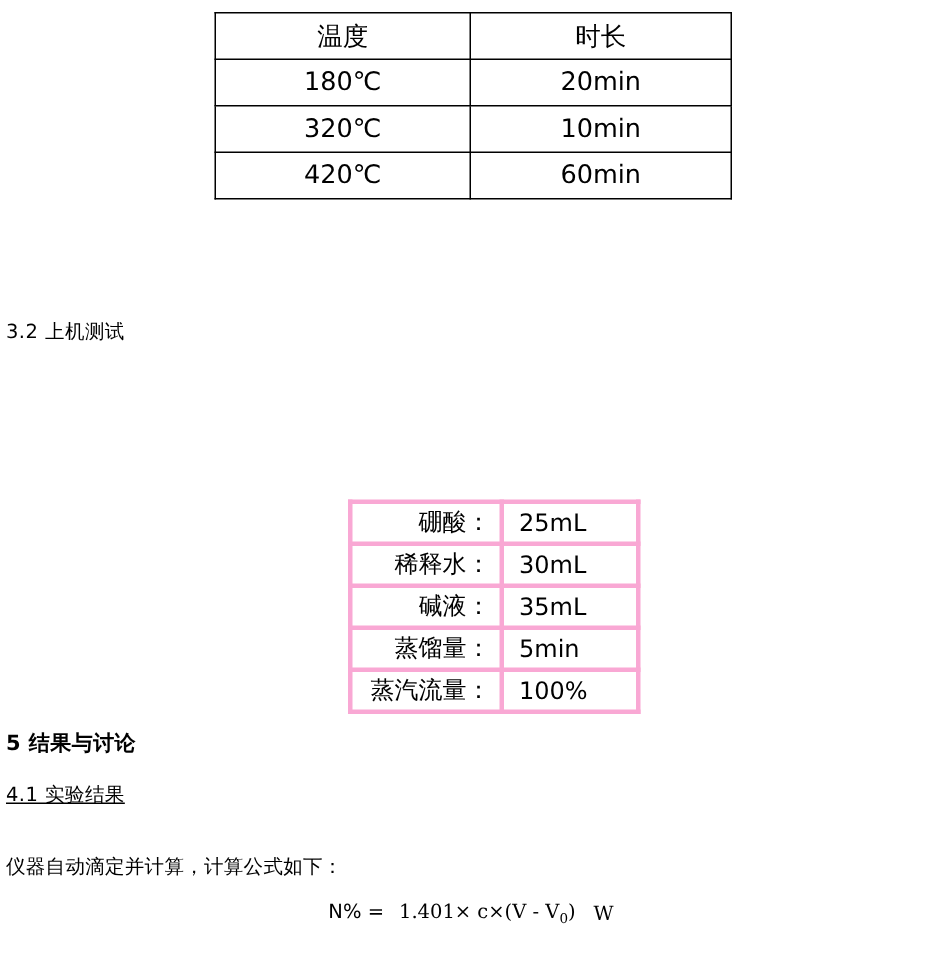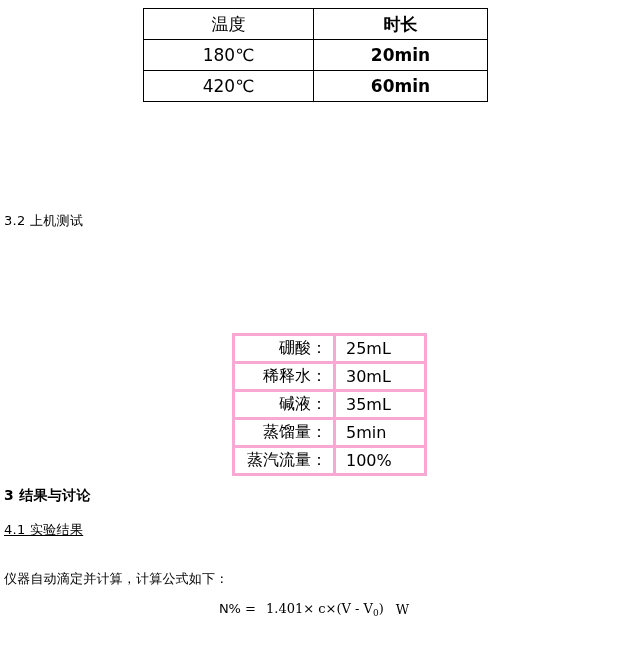--- a/index.html
+++ b/index.html
@@ -33,21 +33,21 @@
   .temp-table td {
     border: 1px solid #000000;
     text-align: center;
     vertical-align: middle;
     font-family: "DejaVu Sans", sans-serif;
     font-size: 17px;
     height: 30px;
     padding: 0;
   }
   .temp-table td.c1 { width: 169px; }
-  .temp-table td.c2 { width: 173px; font-weight: bold; }
+  .temp-table td.c2 { width: 173px; }
 
   
   .sec-heading {
     position: absolute;
     font-family: "DejaVu Sans", sans-serif;
     font-size: 13px;
     letter-spacing: 0.3px;
   }
   #sec32 { left: 4px; top: 212px; }
   #sec41 { left: 4px; top: 521px; text-decoration: underline; }
@@ -153,20 +153,24 @@
     <tbody>
       <tr>
         <td class="c1">温度</td>
         <td class="c2">时长</td>
       </tr>
       <tr>
         <td class="c1">180℃</td>
         <td class="c2">20min</td>
       </tr>
       <tr>
+        <td class="c1">320℃</td>
+        <td class="c2">10min</td>
+      </tr>
+      <tr>
         <td class="c1">420℃</td>
         <td class="c2">60min</td>
       </tr>
     </tbody>
   </table>
 
   <div class="sec-heading" id="sec32">3.2  上机测试</div>
 
 
   <table class="settings-table">
@@ -187,21 +191,21 @@
         <td class="lbl">蒸馏量：</td>
         <td class="val">5min</td>
       </tr>
       <tr>
         <td class="lbl">蒸汽流量：</td>
         <td class="val">100%</td>
       </tr>
     </tbody>
   </table>
 
-  <div class="sec-heading-bold" id="sec4">3  结果与讨论</div>
+  <div class="sec-heading-bold" id="sec4">5  结果与讨论</div>
 
   <div class="sec-heading" id="sec41">4.1 实验结果</div>
 
   <div class="para" id="para2">仪器自动滴定并计算，计算公式如下：</div>
 
   <div class="formula">
     <span class="row">
       <span class="lhs">N% =</span>
       <span class="frac">
         <span class="num"><span>1.401× c×(V - V</span><sub>0</sub><span>)</span></span>

